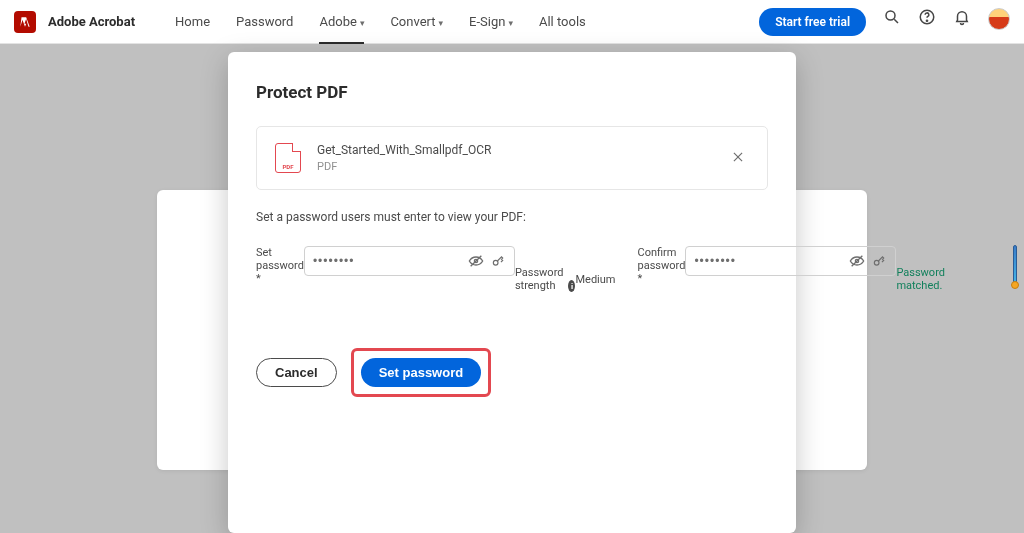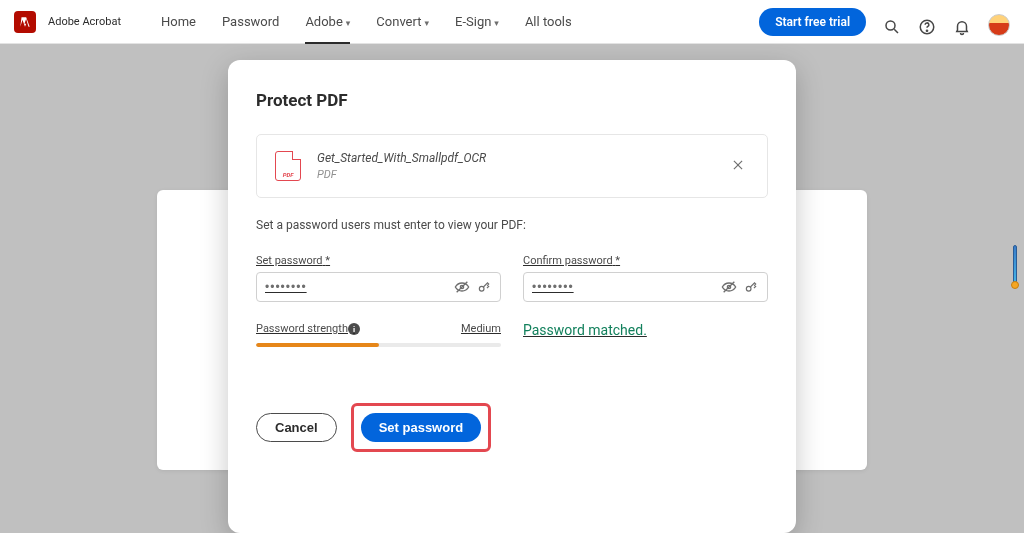--- a/index.html
+++ b/index.html
@@ -23,104 +23,103 @@
     align-items: center;
     padding: 0 14px;
   }
   .logo {
     width: 22px; height: 22px;
     background: #b30b00;
     border-radius: 4px;
     display: flex; align-items: center; justify-content: center;
     margin-right: 12px;
   }
-  .brand { font-weight: 400; font-size: 11px; margin-right: 40px; }
+  .brand { font-weight: 700; font-size: 13px; margin-right: 40px; }
   .nav { display: flex; gap: 26px; align-items: flex-start; }
   .nav-item { font-size: 13px; color: #4b4b4b; cursor: pointer; position: relative; padding: 14px 0; }
   .nav-item.active::after {
     content: ""; position: absolute; left: 0; right: 0; bottom: -1px;
     height: 2px; background: #2c2c2c;
   }
   .chev { font-size: 9px; margin-left: 3px; color: #6e6e6e; }
-  .topbar-right { margin-left: auto; display: flex; align-items: flex-end; gap: 17px; }
+  .topbar-right { margin-left: auto; display: flex; align-items: flex-start; gap: 17px; }
   .free-trial {
     background: #0265dc; color: #fff; font-weight: 600;
     border-radius: 16px; padding: 7px 16px; font-size: 12px; cursor: pointer;
   }
   .ticon { width: 18px; height: 18px; display: flex; align-items: center; justify-content: center; color: #464646; cursor: pointer; }
   .avatar { width: 22px; height: 22px; border-radius: 50%; background: linear-gradient(#ffd27a 40%, #d63b18 40%); border: 1px solid #ccc; }
 
   .overlay {
     position: absolute; top: 44px; left: 0; right: 0; bottom: 0;
     background: rgba(0,0,0,0.10);
     display: flex; justify-content: center;
   }
   .panel-bg {
     position: absolute; top: 146px; left: 50%; transform: translateX(-50%);
     width: 710px; height: 280px; background: #fff; border-radius: 6px;
     box-shadow: 0 1px 4px rgba(0,0,0,0.08);
     z-index: 0;
   }
   .modal {
     position: relative;
-    margin-top: 16px;
+    margin-top: 8px;
     width: 568px;
     background: #fff;
-    border-radius: 12px;
+    border-radius: 6px;
     box-shadow: 0 8px 28px rgba(0,0,0,0.22);
     padding: 30px 28px 26px 28px;
     z-index: 1;
   }
   .modal h2 { font-size: 17px; font-weight: 700; margin-bottom: 24px; }
 
   .file-card {
     border: 1px solid #e6e6e6; border-radius: 5px;
     padding: 16px 18px; display: flex; align-items: center; gap: 16px;
     margin-bottom: 20px;
-    font-style: italic;
   }
   .file-icon {
     width: 26px; height: 30px; border: 1.5px solid #e34850; border-radius: 3px;
     position: relative; display: flex; align-items: flex-end; justify-content: center;
   }
   .file-icon::before {
     content: ""; position: absolute; top: -1px; right: -1px;
     width: 8px; height: 8px; background: #fff;
     border-left: 1.5px solid #e34850; border-bottom: 1.5px solid #e34850;
   }
   .file-icon-label { font-size: 6px; font-weight: 700; color: #e34850; margin-bottom: 2px; }
   .file-meta { display: flex; flex-direction: column; gap: 3px; flex: 1; }
   .file-name { font-size: 12px; color: #4b4b4b; }
   .file-type { font-size: 11px; color: #909090; }
   .file-close { color: #6e6e6e; cursor: pointer; font-size: 14px; padding: 4px; }
 
   .instruction { font-size: 12px; color: #4b4b4b; margin-bottom: 22px; }
 
   .form-row { display: flex; gap: 22px; }
-  .form-col { flex: 1; display: flex; flex-direction: column; text-decoration: underline; }
+  .form-col { flex: 1; display: flex; flex-direction: row; }
   .field-label { font-size: 11px; color: #4b4b4b; margin-bottom: 5px; }
   .asterisk { color: #4b4b4b; }
   .input-wrap {
     position: relative; border: 1px solid #d0d0d0; border-radius: 4px;
     height: 30px; display: flex; align-items: center; padding: 0 8px;
   }
   .input-wrap input {
     border: none; outline: none; flex: 1; font-size: 12px;
     letter-spacing: 1px; color: #6e6e6e;
     background: transparent;
   }
   .input-icons { display: flex; gap: 6px; align-items: center; }
   .eye-icon, .key-icon { width: 16px; height: 16px; display: flex; align-items: center; justify-content: center; color: #6e6e6e; cursor: pointer; }
 
   .strength-row { display: flex; justify-content: space-between; align-items: center; margin-top: 20px; font-size: 11px; color: #4b4b4b; }
   .strength-label { display: flex; align-items: flex-end; }
   .info-dot { width: 12px; height: 12px; border-radius: 50%; background: #4b4b4b; color: #fff; font-size: 8px; display: flex; align-items: center; justify-content: center; font-weight: 700; }
   .strength-bar { width: 100%; height: 4px; background: #eaeaea; border-radius: 2px; margin-top: 8px; overflow: hidden; }
   .strength-fill { height: 100%; width: 50%; background: #e68619; border-radius: 2px; }
-  .password-matched { font-size: 14px; color: #12805c; margin-top: 20px; }
+  .password-matched { font-size: 11px; color: #12805c; margin-top: 20px; }
 
   .modal-footer { display: flex; justify-content: flex-start; gap: 14px; margin-top: 56px; align-items: center; }
   .btn-cancel {
     background: #fff; border: 1.5px solid #4b4b4b; border-radius: 16px;
     padding: 6px 18px; font-size: 13px; font-weight: 600; cursor: pointer; color: #2c2c2c;
   }
   .set-pass-wrap {
     border: 3px solid #e34850; border-radius: 6px; padding: 7px;
   }
   .btn-primary {

